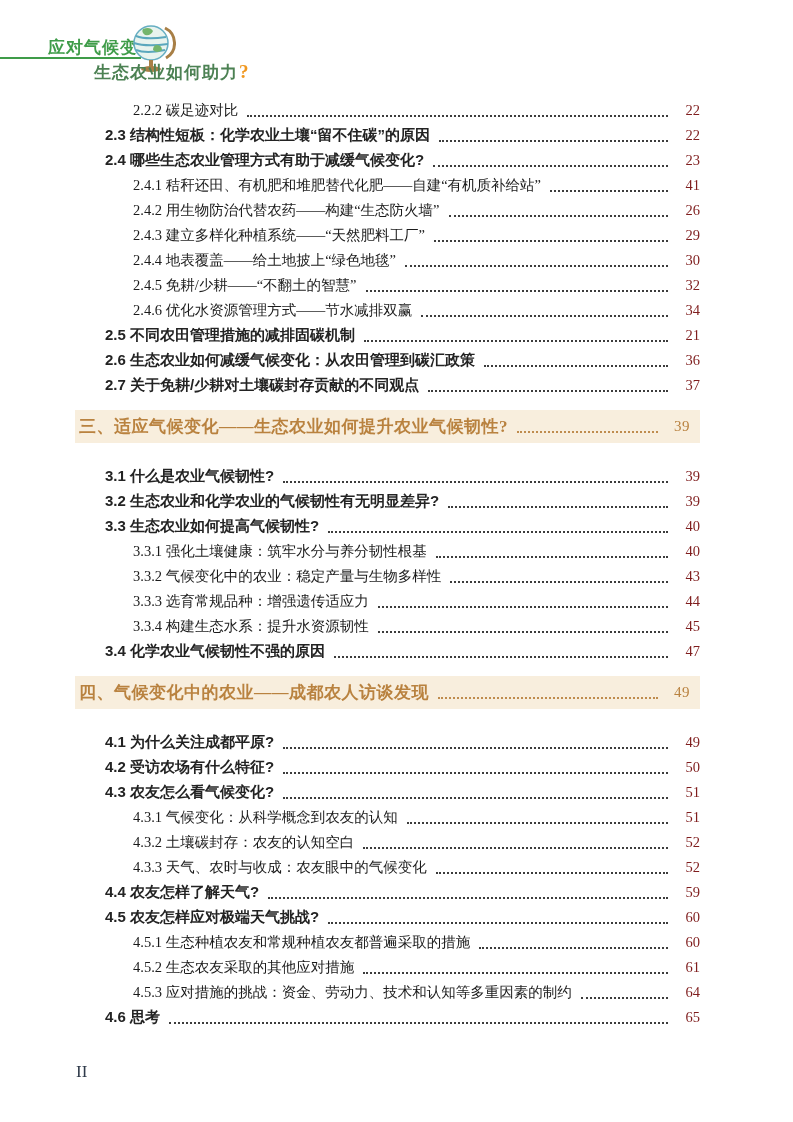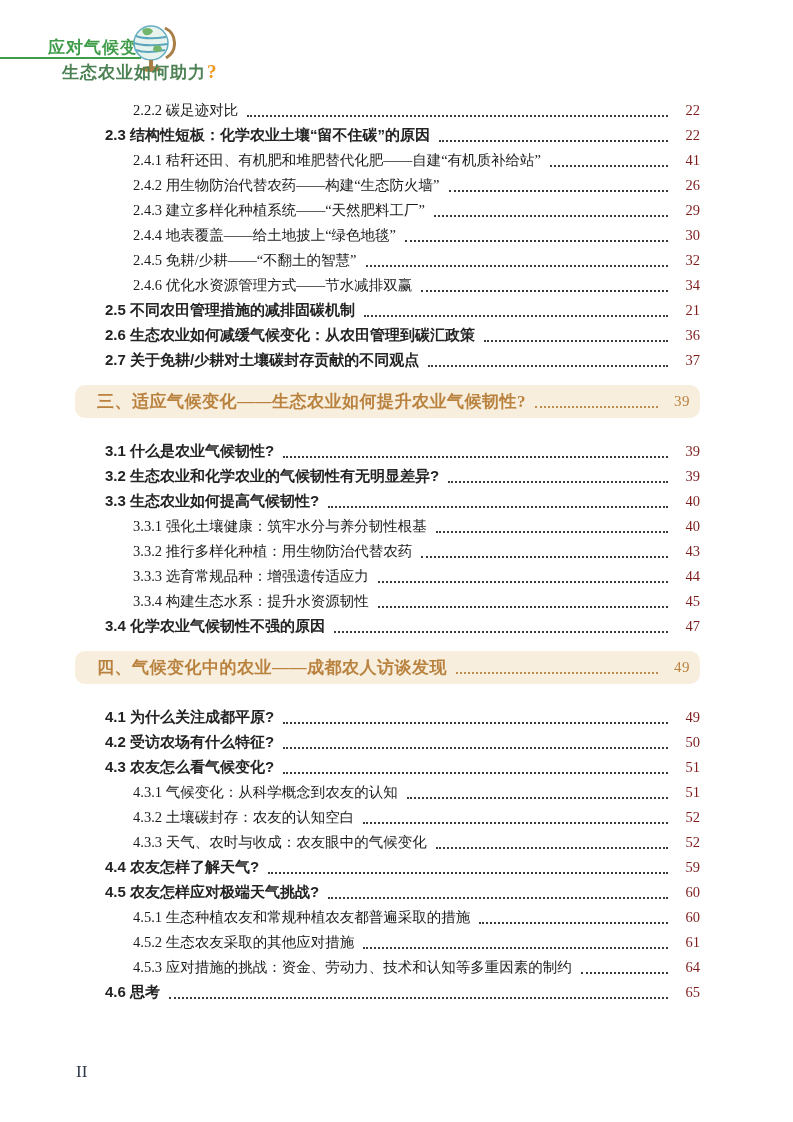--- a/index.html
+++ b/index.html
@@ -36,23 +36,23 @@
   .leader {
     flex:1; min-width:14px; margin:0 6px 0 9px; height:12px;
     border-bottom:2px dotted #3c3c3c;
   }
   .pagenum {
     font-family:"Liberation Serif", serif; font-weight:400;
     font-size:14.5px; color:#7f1d1d; min-width:26px; text-align:right;
   }
   .band {
     display:flex; align-items:center; height:33px;
-    margin:12px 0 21px 0; padding:0 10px 0 22px;
+    margin:12px 0 21px 0; padding:0 10px 0 4px;
     font-family:"Liberation Serif", serif; font-weight:700; font-size:17px;
-    letter-spacing:0.5px; white-space:nowrap;border-radius:10px;
+    letter-spacing:0.5px; white-space:nowrap;
   }
   .band .leader { border-bottom-color:currentColor; opacity:0.9; }
   .band .pagenum { color:inherit; font-size:15px; font-weight:400; }
   
   .folio {
     position:absolute; left:76px; top:1062px;
     font-family:"Liberation Serif", serif; font-size:17px; color:#2f3a4a;
   }
 </style>
 </head>
@@ -69,35 +69,40 @@
     <circle cx="21" cy="23" r="17" fill="#e8f3ee" stroke="#66aec2" stroke-width="1.5"></circle>
     <path d="M6 16 q10 4 30 1" stroke="#5aa7bd" stroke-width="2" fill="none"></path>
     <path d="M4 23 q12 4 34 1" stroke="#5aa7bd" stroke-width="2" fill="none"></path>
     <path d="M6 30 q10 4 29 0" stroke="#5aa7bd" stroke-width="2" fill="none"></path>
     <path d="M13 9 q7 -3 10 2 q-2 5 -8 4 q-4 -3 -2 -6" fill="#74b56c"></path>
     <path d="M26 25 q6 0 6 5 q-5 4 -9 0 q0 -4 3 -5" fill="#74b56c"></path>
     <rect x="19" y="40" width="4" height="7" fill="#a87f46"></rect>
     <ellipse cx="21" cy="49" rx="10" ry="3" fill="#a87f46"></ellipse>
   </svg>
 
-  <div class="logo-line2" style="color: rgb(76, 129, 83);">
+  <div class="logo-line2" style="color: rgb(76, 129, 83); margin-left: 32px;">
     <span>生态农业如何助力</span><span class="qmark" style="color: rgb(240, 151, 31);">?</span>
   </div>
 
   <main class="toc" id="toc">
       <div class="row sub">
         <span>2.2.2 碳足迹对比</span>
         <span class="leader"></span>
         <span class="pagenum">22</span>
       </div>
       <div class="row main">
         <span>2.3 结构性短板：化学农业土壤“留不住碳”的原因</span>
         <span class="leader"></span>
         <span class="pagenum">22</span>
       </div>
+      <div class="row main">
+        <span>2.4 哪些生态农业管理方式有助于减缓气候变化?</span>
+        <span class="leader"></span>
+        <span class="pagenum">23</span>
+      </div>
       <div class="row sub">
         <span>2.4.1 秸秆还田、有机肥和堆肥替代化肥——自建“有机质补给站”</span>
         <span class="leader"></span>
         <span class="pagenum">41</span>
       </div>
       <div class="row sub">
         <span>2.4.2 用生物防治代替农药——构建“生态防火墙”</span>
         <span class="leader"></span>
         <span class="pagenum">26</span>
       </div>
@@ -155,21 +160,21 @@
         <span>3.3 生态农业如何提高气候韧性?</span>
         <span class="leader"></span>
         <span class="pagenum">40</span>
       </div>
       <div class="row sub">
         <span>3.3.1 强化土壤健康：筑牢水分与养分韧性根基</span>
         <span class="leader"></span>
         <span class="pagenum">40</span>
       </div>
       <div class="row sub">
-        <span>3.3.2 推行多样化种植：用生物防治代替农药</span>
+        <span>3.3.2 气候变化中的农业：稳定产量与生物多样性</span>
         <span class="leader"></span>
         <span class="pagenum">43</span>
       </div>
       <div class="row sub">
         <span>3.3.3 选育常规品种：增强遗传适应力</span>
         <span class="leader"></span>
         <span class="pagenum">44</span>
       </div>
       <div class="row sub">
         <span>3.3.4 构建生态水系：提升水资源韧性</span>

